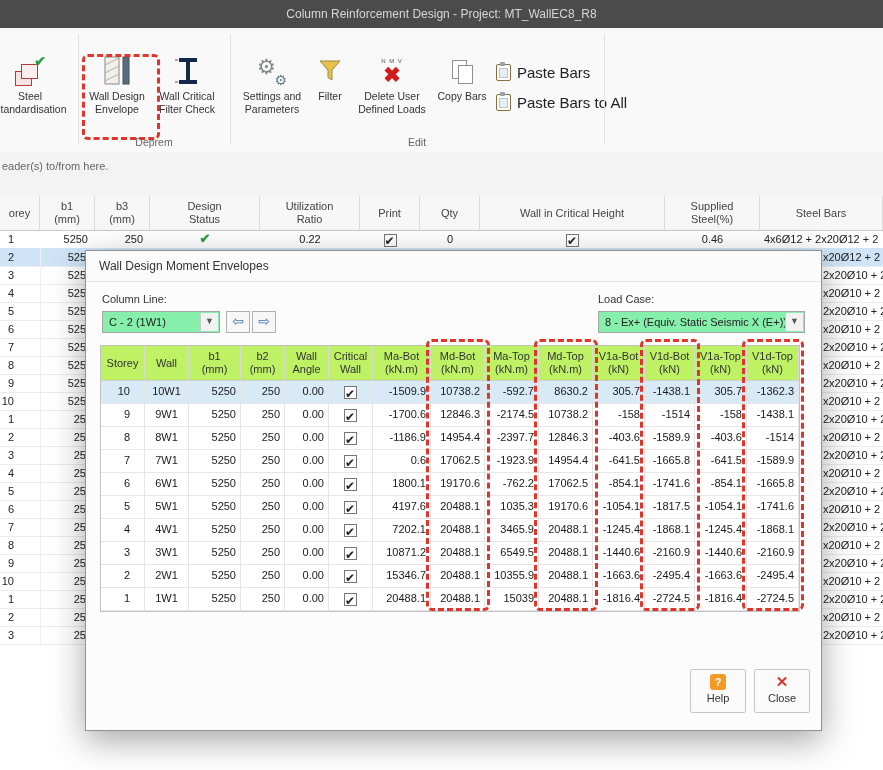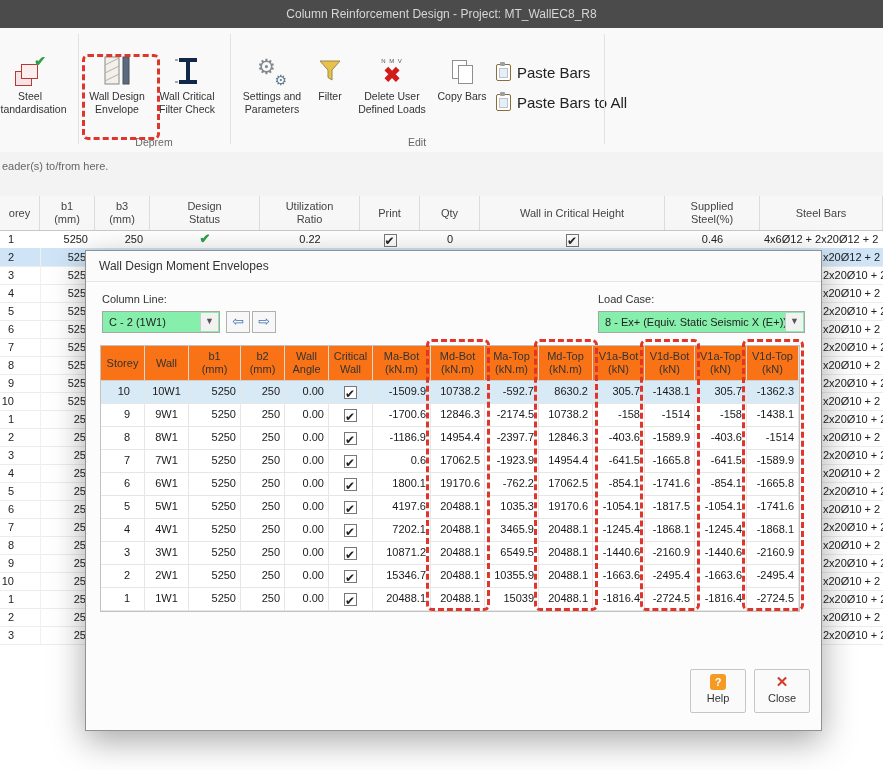--- a/index.html
+++ b/index.html
@@ -75,21 +75,21 @@
   .dlg-title{height:30px;line-height:30px;padding-left:13px;font-size:12px;color:#333;
              background:#fbfbfb;border-bottom:1px solid #e6e6e6}
   .dlg-lbl{position:absolute;font-size:11px;color:#333}
   .combo{position:absolute;height:22px;background:#86efac;border:1px solid #a6a6a6;font-size:11px;
          line-height:20px;padding-left:6px;box-sizing:border-box;overflow:hidden;white-space:nowrap}
   .combo .dda{position:absolute;right:1px;top:1px;width:17px;height:18px;background:#f2f2f2;
               border-left:1px solid #ccc;text-align:center;line-height:17px;font-size:9px;color:#555}
   .arrowbtn{position:absolute;width:24px;height:22px;background:#f7f7f7;border:1px solid #b0b0b0;
             text-align:center;line-height:19px;font-size:14px;color:#3f6fb5;box-sizing:border-box}
   .dtable{position:absolute;left:14px;top:94px;width:698px;border:1px solid #c2c2c2;background:#fff}
-  .dthr{display:flex;height:34px;background:#f97316;border-bottom:1px solid #cfcfcf}
+  .dthr{display:flex;height:34px;background:#bef264;border-bottom:1px solid #cfcfcf}
   .dth{box-sizing:border-box;border-right:1px solid #dadada;display:flex;flex-direction:column;
        justify-content:center;align-items:center;font-size:11px;color:#333}
   .dthl{line-height:13px;white-space:nowrap}
   .dtr{display:flex;height:22px;border-bottom:1px solid #e6e6e6;background:#fff}
   .dtr.sel{background:#d9eaf7}
   .dtd{box-sizing:border-box;border-right:1px solid #e6e6e6;font-size:11px;line-height:21px;
        color:#1a1a1a;overflow:hidden;white-space:nowrap}
   .dtd.num{text-align:right;padding-right:4px}
   .dtd.st{padding-right:14px}
   .dtd.ctr{text-align:center}

